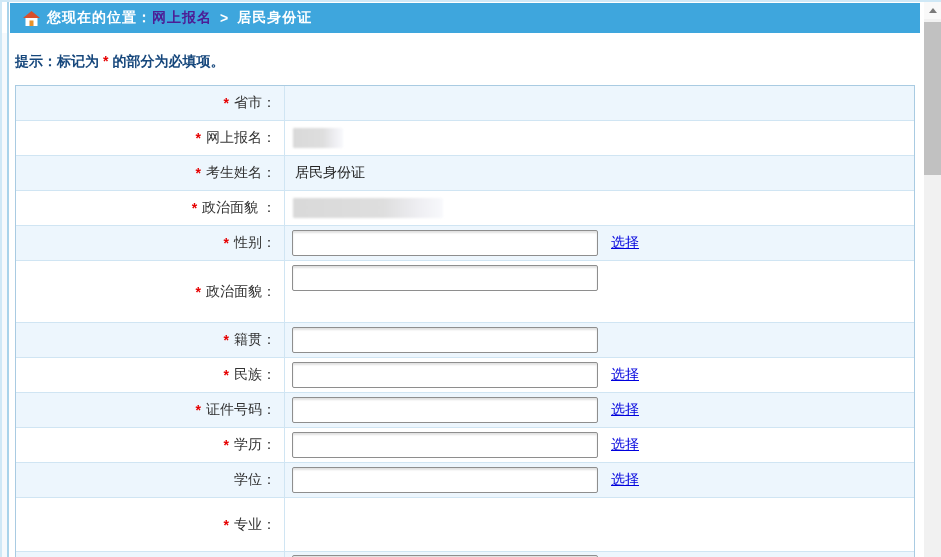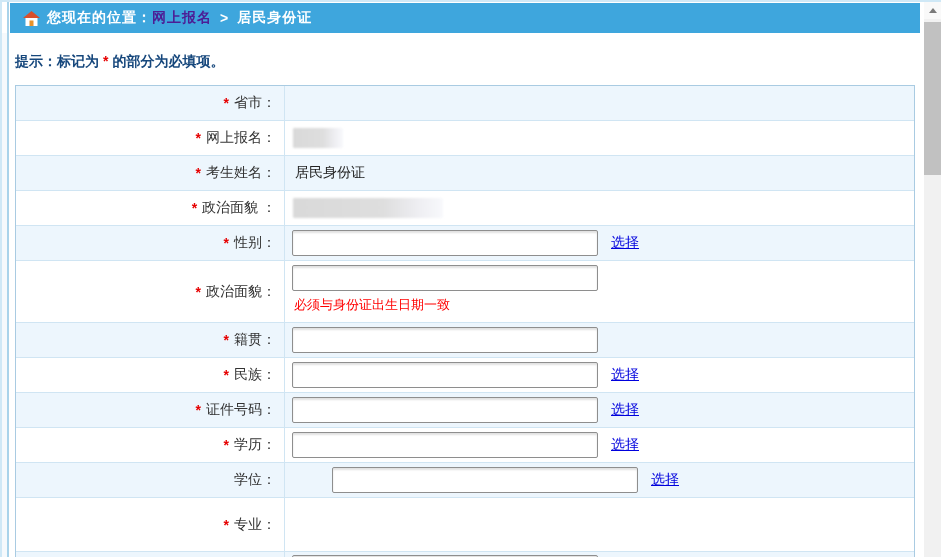--- a/index.html
+++ b/index.html
@@ -147,21 +147,20 @@
       </div>
       <div class="row h-note" style="height: 61px;">
         <div class="cell-label">
           <span class="req">*</span>
           <span>政治面貌：</span>
         </div>
         <div class="cell-value">
           <div class="input-line">
             <input type="text" class="text-input" style="">
           </div>
-          <div class="note">必须与身份证出生日期一致</div>
         </div>
       </div>
       <div class="row shade" style="height: 34px;">
         <div class="cell-label">
           <span class="req">*</span>
           <span>籍贯：</span>
         </div>
         <div class="cell-value">
           <div class="input-line">
             <input type="text" class="text-input" style="">
@@ -197,21 +196,21 @@
           <span class="req">*</span>
           <span>学历：</span>
         </div>
         <div class="cell-value">
           <div class="input-line">
             <input type="text" class="text-input" style="">
             <a class="select-link">选择</a>
           </div>
         </div>
       </div>
-      <div class="row shade" style="height: 34px; gap: 40px;">
+      <div class="row shade" style="height: 34px;">
         <div class="cell-label">
           <span>学位：</span>
         </div>
         <div class="cell-value">
           <div class="input-line">
             <input type="text" class="text-input" style="">
             <a class="select-link">选择</a>
           </div>
         </div>
       </div>

